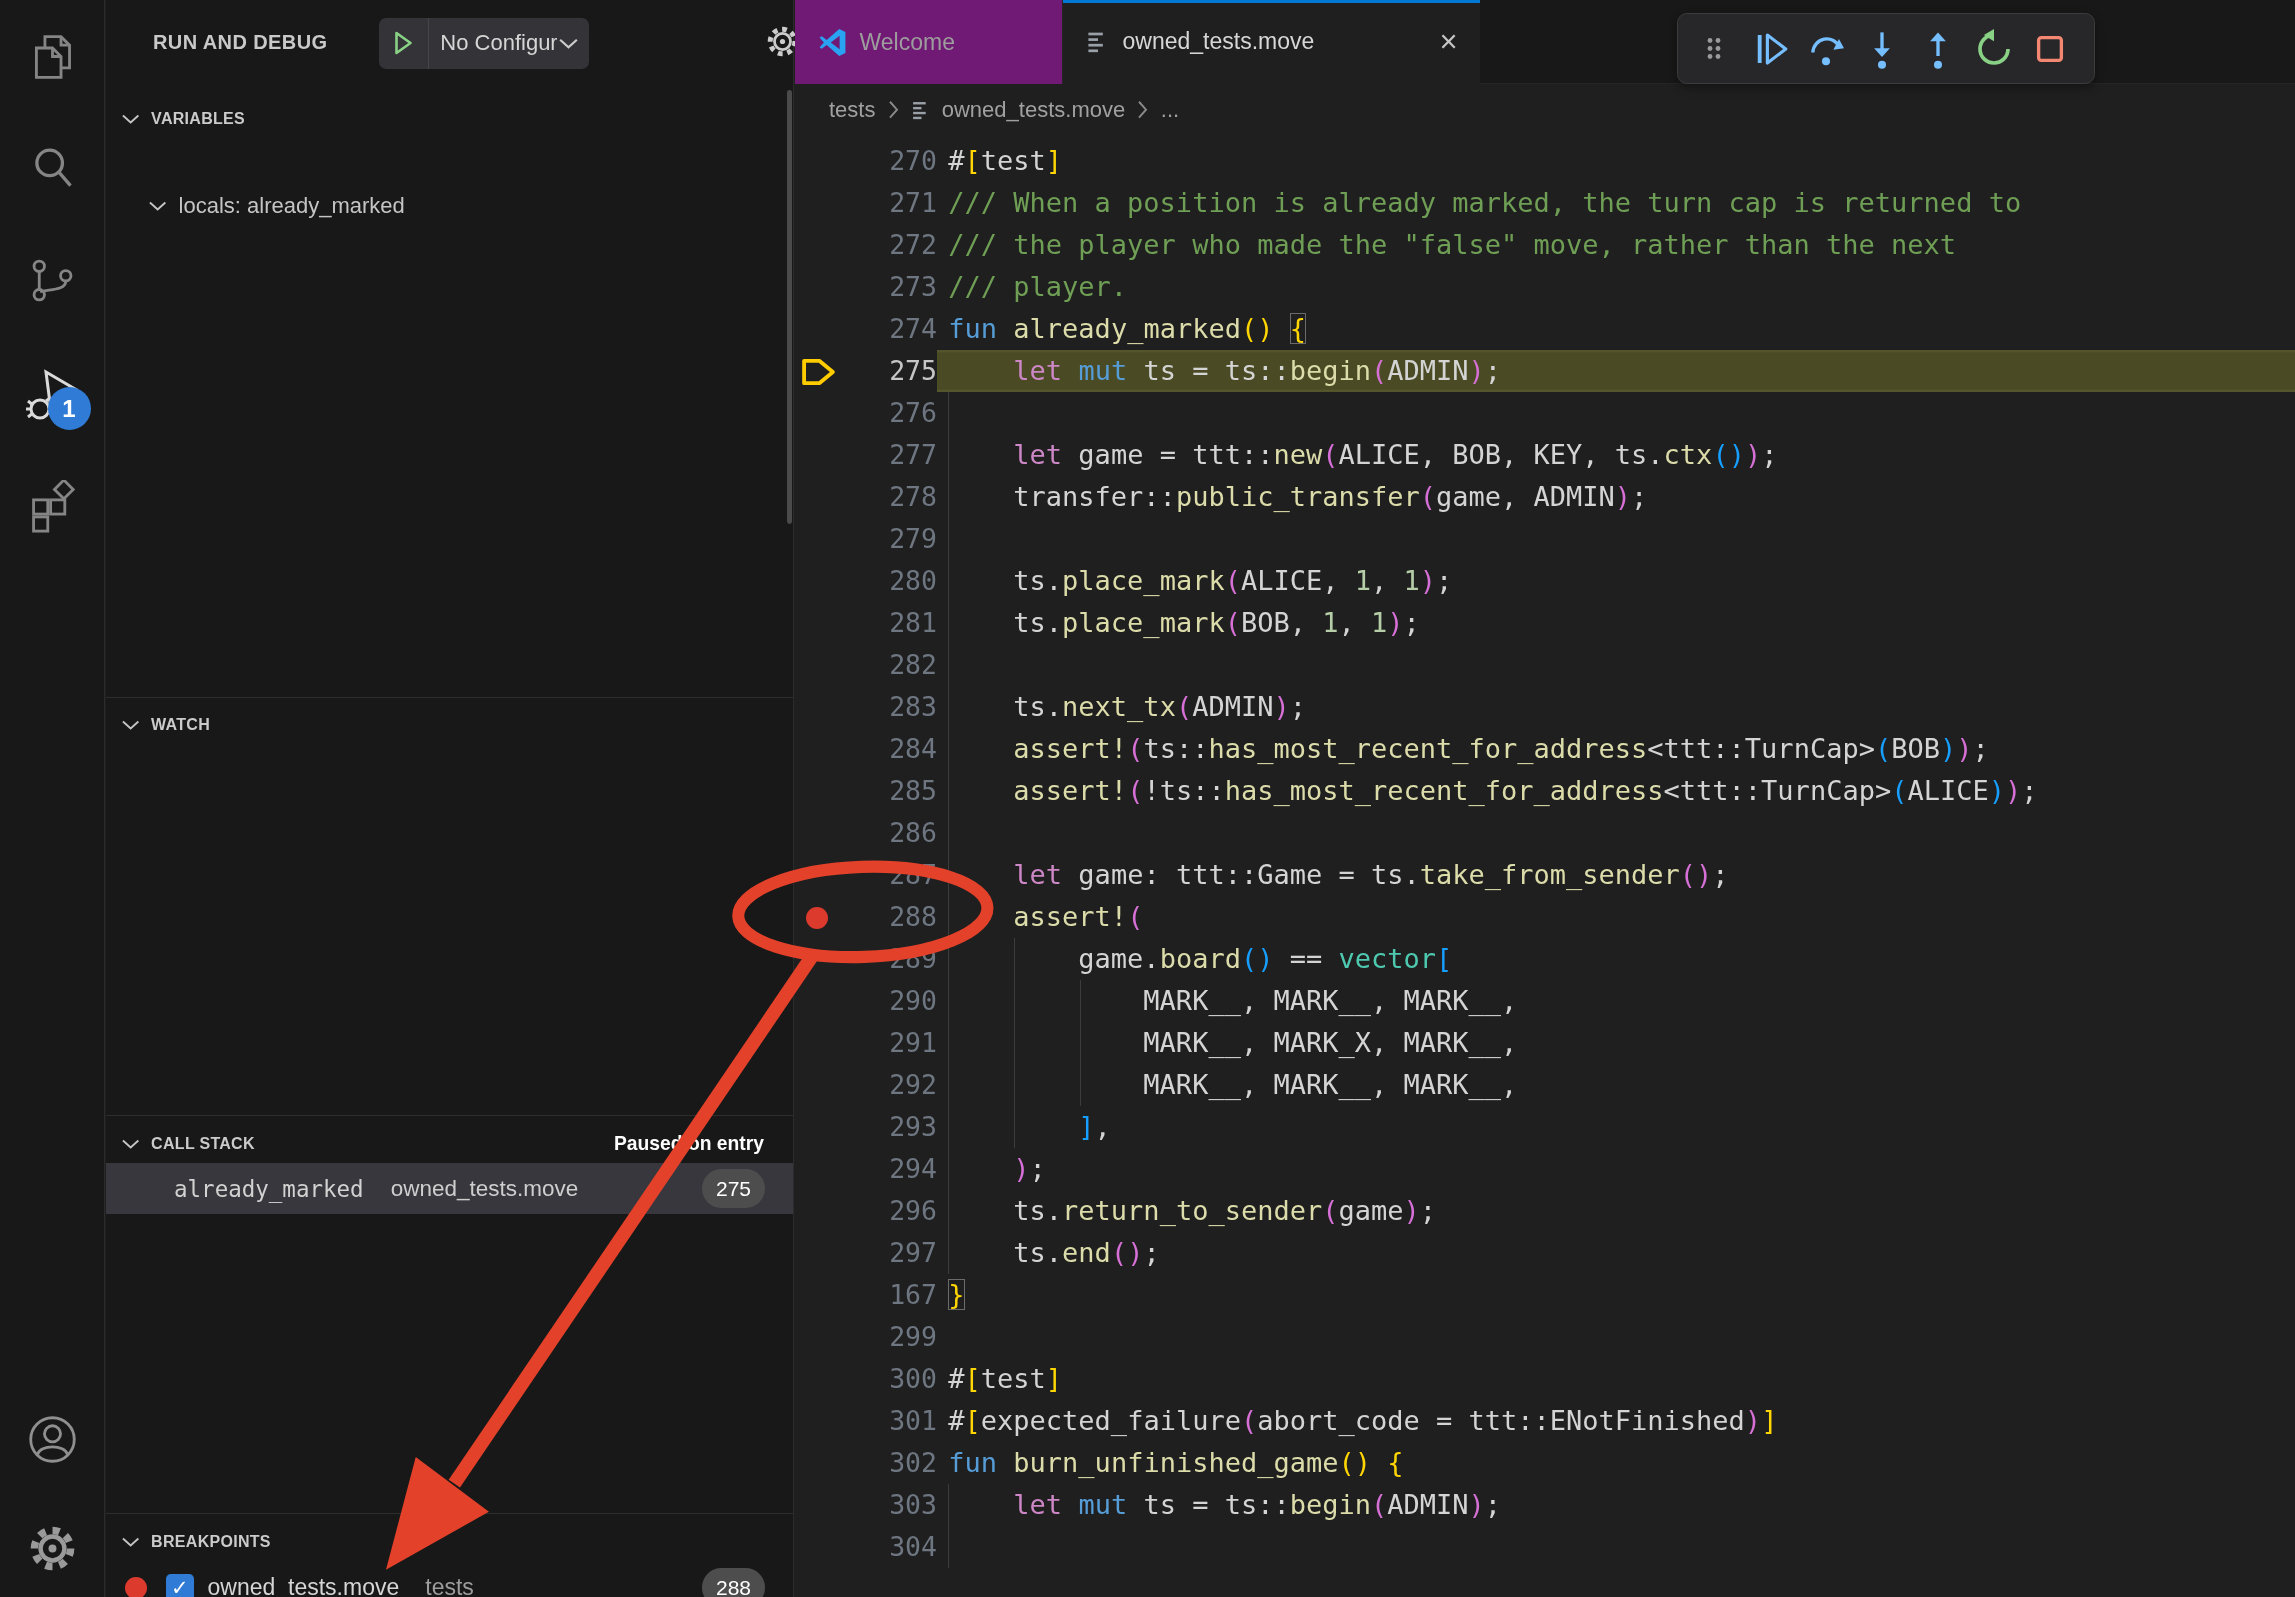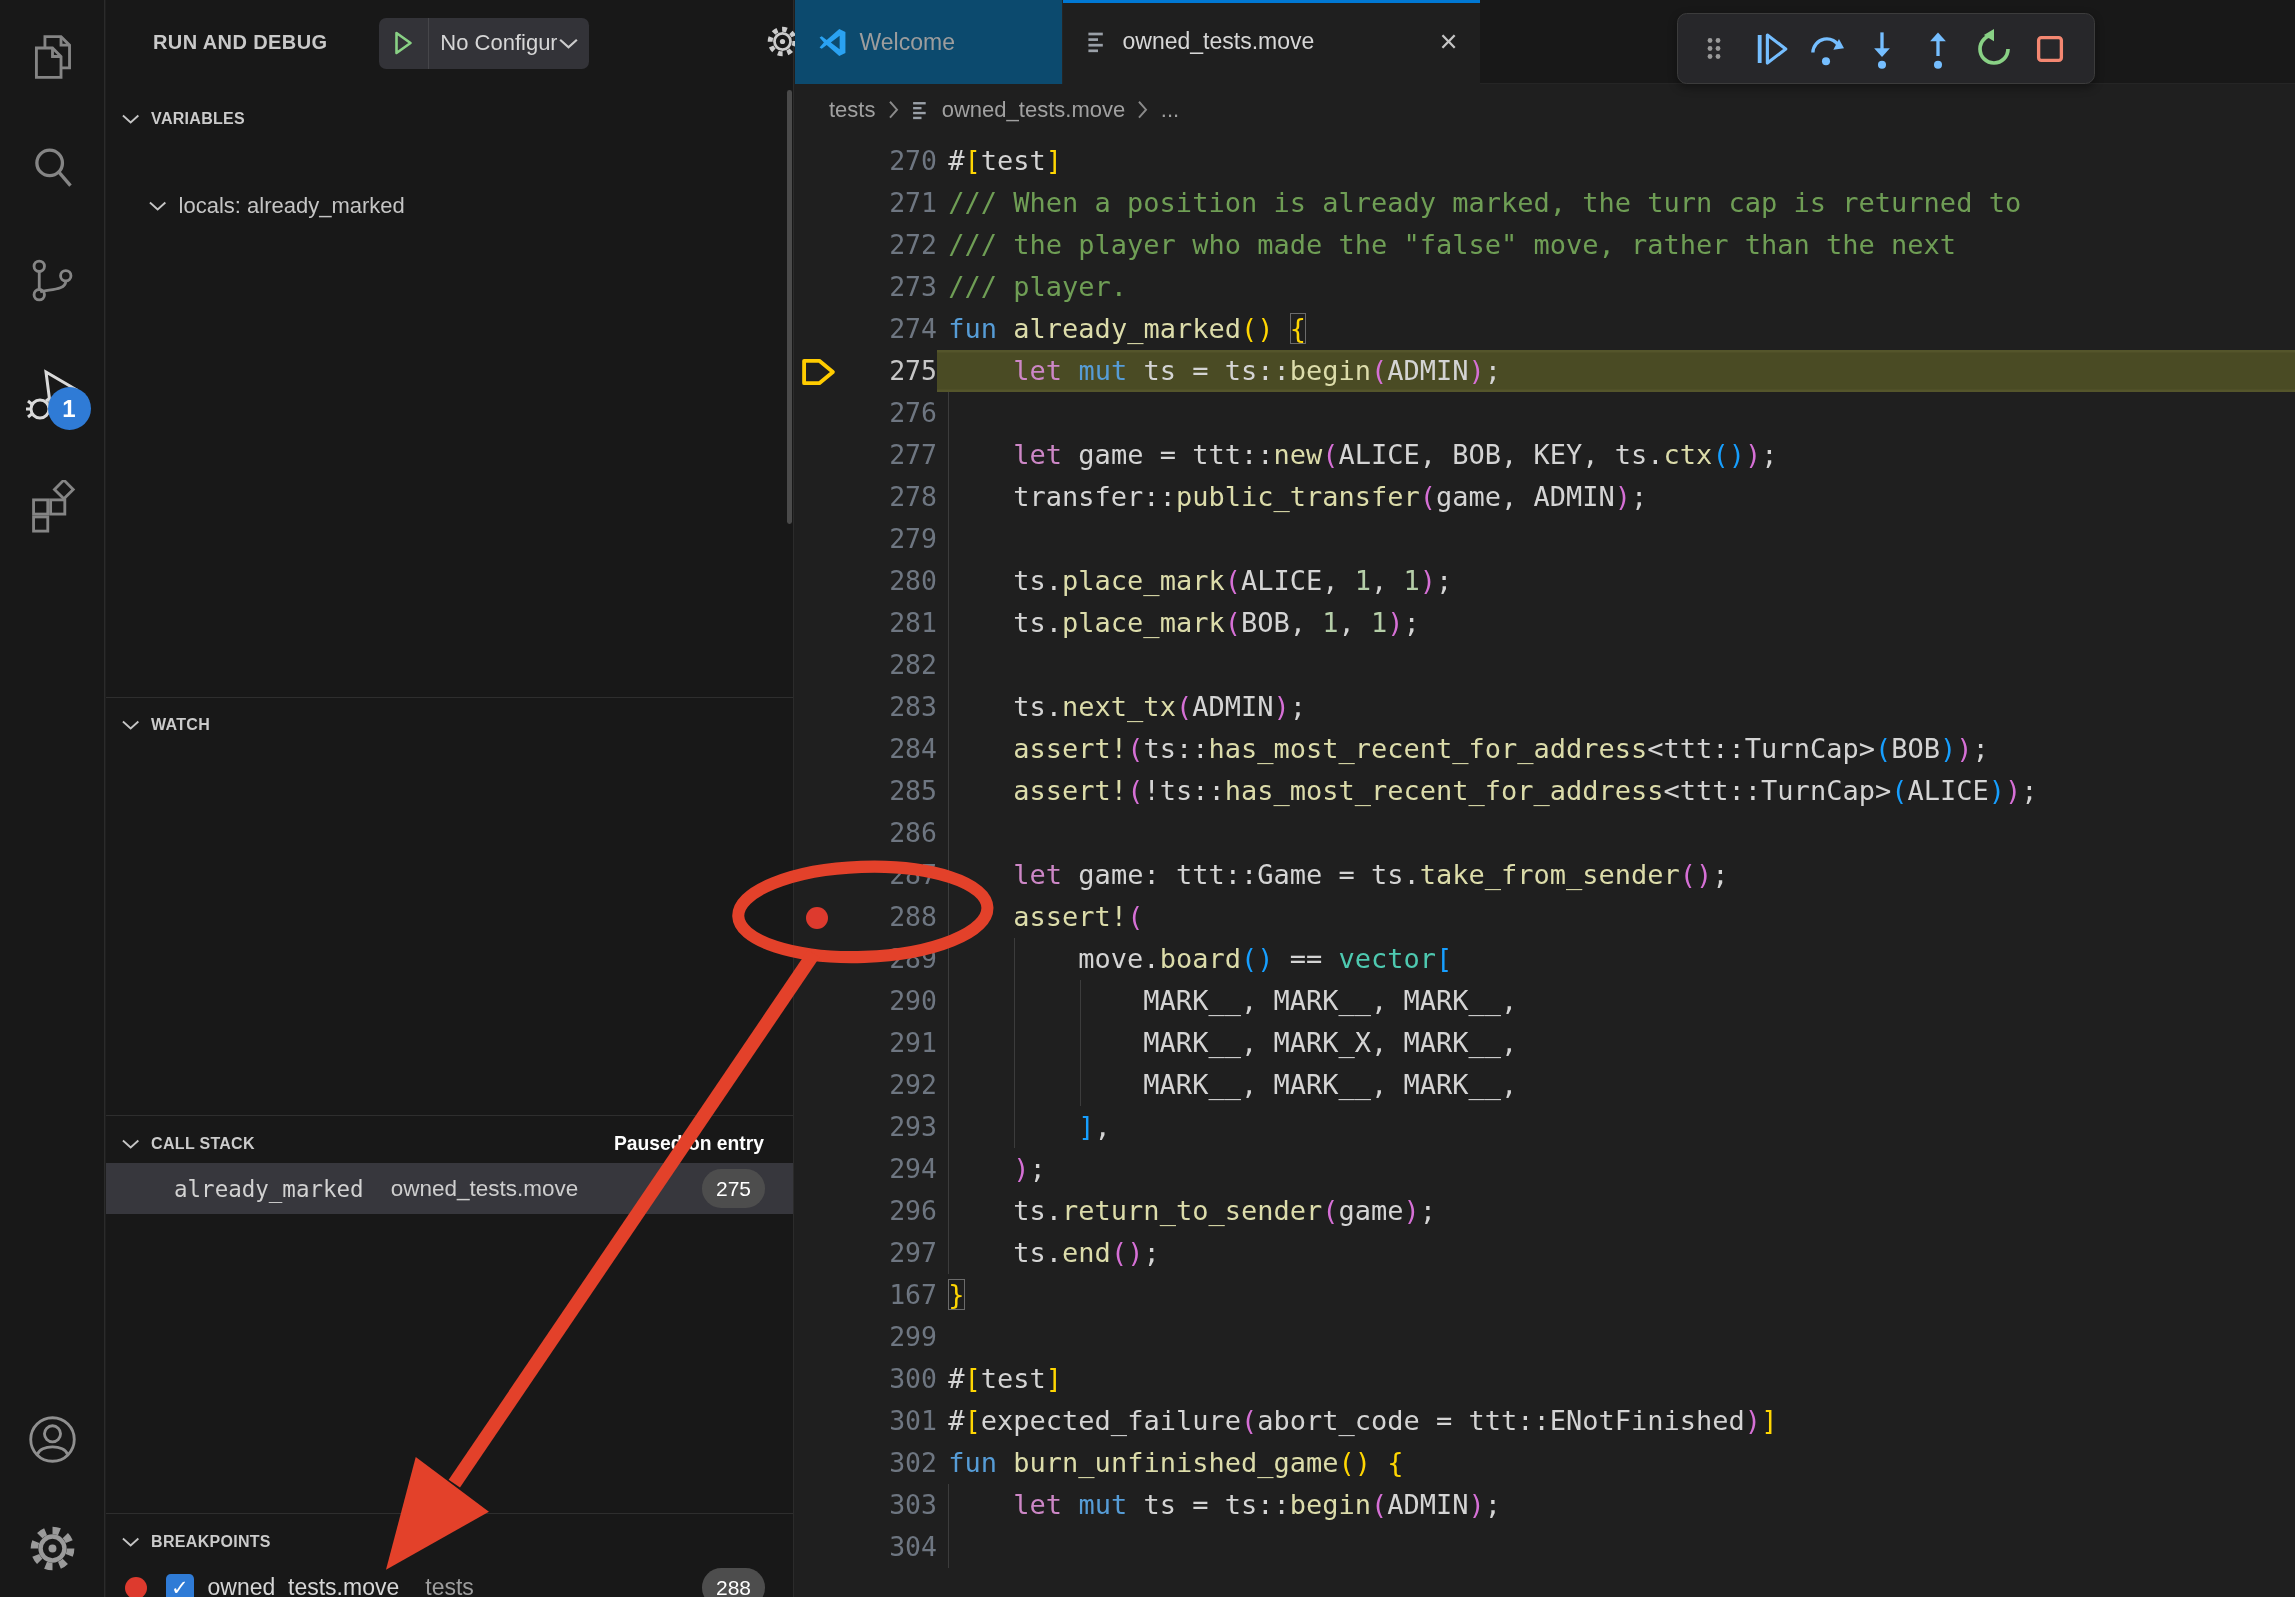--- a/index.html
+++ b/index.html
@@ -50,21 +50,21 @@
   .bp-dot { margin-left:18.5px; width:22px; height:22px; border-radius:50%; background:#dd3a2e; flex:none; }
   .bp-check { margin-left:19.3px; width:28px; height:28px; border-radius:4.8px; background:#2f7bd6;
     color:#fff; font-size:21px; display:flex; align-items:center; justify-content:center; flex:none; }
   .bp-file { margin-left:13.7px; font-size:23px; color:#d6d6d6; }
   .bp-dir  { margin-left:26px; font-size:23px; color:#9d9d9d; }
   
   .editor { position:absolute; left:795px; top:0; right:0; height:100%; background:#1f1f1f; }
   .tabbar { position:absolute; left:0; top:0; right:0; height:84px; background:#181818;
     border-bottom:0.8px solid #252525; display:flex; }
   .tab { height:84px; display:flex; align-items:center; padding:0 22.5px; font-size:23px; }
-  .tab.inactive { background:#0c4a6e; color:#9d9d9d; border-right:0.8px solid #252525; width:268px; }
+  .tab.inactive { background:#701a75; color:#9d9d9d; border-right:0.8px solid #252525; width:268px; }
   .tab.active { background:#1f1f1f; color:#d7d7d7; width:417px; position:relative; border-bottom:0.8px solid #1f1f1f; }
   .tab.active::before { content:""; position:absolute; left:0; top:0; right:0; height:3.2px; background:#0078d4; }
   .tab .ticon { margin-right:13px; display:flex; }
   .tab .close { margin-left:auto; font-size:31px; color:#c5c5c5; line-height:1; }
   .breadcrumbs { position:absolute; left:0; top:84px; right:0; height:52px; display:flex;
     align-items:center; font-size:22px; color:#a0a0a0; }
   .breadcrumbs .sep { margin:0 11.3px; color:#8a8a8a; display:flex; }
   .breadcrumbs .ficon { margin-right:9.7px; display:flex; }
   .bc-first { margin-left:34px; }
   
@@ -362,21 +362,21 @@
           <div class="crow"><div class="glyph"></div><div class="lineno">279</div><div class="ctext"><i class="guide" style="left: 11.3px;"></i></div></div>
           <div class="crow"><div class="glyph"></div><div class="lineno">280</div><div class="ctext"><i class="guide" style="left: 11.3px;"></i><span class="tk-d">    ts.</span><span class="tk-fn">place_mark</span><span class="tk-b2">(</span><span class="tk-d">ALICE, </span><span class="tk-num">1</span><span class="tk-d">, </span><span class="tk-num">1</span><span class="tk-b2">)</span><span class="tk-d">;</span></div></div>
           <div class="crow"><div class="glyph"></div><div class="lineno">281</div><div class="ctext"><i class="guide" style="left: 11.3px;"></i><span class="tk-d">    ts.</span><span class="tk-fn">place_mark</span><span class="tk-b2">(</span><span class="tk-d">BOB, </span><span class="tk-num">1</span><span class="tk-d">, </span><span class="tk-num">1</span><span class="tk-b2">)</span><span class="tk-d">;</span></div></div>
           <div class="crow"><div class="glyph"></div><div class="lineno">282</div><div class="ctext"><i class="guide" style="left: 11.3px;"></i></div></div>
           <div class="crow"><div class="glyph"></div><div class="lineno">283</div><div class="ctext"><i class="guide" style="left: 11.3px;"></i><span class="tk-d">    ts.</span><span class="tk-fn">next_tx</span><span class="tk-b2">(</span><span class="tk-d">ADMIN</span><span class="tk-b2">)</span><span class="tk-d">;</span></div></div>
           <div class="crow"><div class="glyph"></div><div class="lineno">284</div><div class="ctext"><i class="guide" style="left: 11.3px;"></i><span class="tk-d">    </span><span class="tk-fn">assert!</span><span class="tk-b2">(</span><span class="tk-d">ts::</span><span class="tk-fn">has_most_recent_for_address</span><span class="tk-d">&lt;ttt::TurnCap&gt;</span><span class="tk-b3">(</span><span class="tk-d">BOB</span><span class="tk-b3">)</span><span class="tk-b2">)</span><span class="tk-d">;</span></div></div>
           <div class="crow"><div class="glyph"></div><div class="lineno">285</div><div class="ctext"><i class="guide" style="left: 11.3px;"></i><span class="tk-d">    </span><span class="tk-fn">assert!</span><span class="tk-b2">(</span><span class="tk-d">!ts::</span><span class="tk-fn">has_most_recent_for_address</span><span class="tk-d">&lt;ttt::TurnCap&gt;</span><span class="tk-b3">(</span><span class="tk-d">ALICE</span><span class="tk-b3">)</span><span class="tk-b2">)</span><span class="tk-d">;</span></div></div>
           <div class="crow"><div class="glyph"></div><div class="lineno">286</div><div class="ctext"><i class="guide" style="left: 11.3px;"></i></div></div>
           <div class="crow"><div class="glyph"></div><div class="lineno">287</div><div class="ctext"><i class="guide" style="left: 11.3px;"></i><span class="tk-d">    </span><span class="tk-kw">let</span><span class="tk-d"> game: ttt::Game = ts.</span><span class="tk-fn">take_from_sender</span><span class="tk-b2">()</span><span class="tk-d">;</span></div></div>
           <div class="crow"><div class="glyph"><span class="bp"></span></div><div class="lineno">288</div><div class="ctext"><i class="guide" style="left: 11.3px;"></i><span class="tk-d">    </span><span class="tk-fn">assert!</span><span class="tk-b2">(</span></div></div>
-          <div class="crow"><div class="glyph"></div><div class="lineno">289</div><div class="ctext"><i class="guide" style="left: 11.3px;"></i><i class="guide" style="left: 77px;"></i><span class="tk-d">        move.</span><span class="tk-fn">board</span><span class="tk-b3">()</span><span class="tk-d"> == </span><span class="tk-ty">vector</span><span class="tk-b3">[</span></div></div>
+          <div class="crow"><div class="glyph"></div><div class="lineno">289</div><div class="ctext"><i class="guide" style="left: 11.3px;"></i><i class="guide" style="left: 77px;"></i><span class="tk-d">        game.</span><span class="tk-fn">board</span><span class="tk-b3">()</span><span class="tk-d"> == </span><span class="tk-ty">vector</span><span class="tk-b3">[</span></div></div>
           <div class="crow"><div class="glyph"></div><div class="lineno">290</div><div class="ctext"><i class="guide" style="left: 11.3px;"></i><i class="guide" style="left: 77px;"></i><i class="guide" style="left: 143px;"></i><span class="tk-d">            MARK__, MARK__, MARK__,</span></div></div>
           <div class="crow"><div class="glyph"></div><div class="lineno">291</div><div class="ctext"><i class="guide" style="left: 11.3px;"></i><i class="guide" style="left: 77px;"></i><i class="guide" style="left: 143px;"></i><span class="tk-d">            MARK__, MARK_X, MARK__,</span></div></div>
           <div class="crow"><div class="glyph"></div><div class="lineno">292</div><div class="ctext"><i class="guide" style="left: 11.3px;"></i><i class="guide" style="left: 77px;"></i><i class="guide" style="left: 143px;"></i><span class="tk-d">            MARK__, MARK__, MARK__,</span></div></div>
           <div class="crow"><div class="glyph"></div><div class="lineno">293</div><div class="ctext"><i class="guide" style="left: 11.3px;"></i><i class="guide" style="left: 77px;"></i><span class="tk-d">        </span><span class="tk-b3">]</span><span class="tk-d">,</span></div></div>
           <div class="crow"><div class="glyph"></div><div class="lineno">294</div><div class="ctext"><i class="guide" style="left: 11.3px;"></i><span class="tk-d">    </span><span class="tk-b2">)</span><span class="tk-d">;</span></div></div>
           <div class="crow"><div class="glyph"></div><div class="lineno">296</div><div class="ctext"><i class="guide" style="left: 11.3px;"></i><span class="tk-d">    ts.</span><span class="tk-fn">return_to_sender</span><span class="tk-b2">(</span><span class="tk-d">game</span><span class="tk-b2">)</span><span class="tk-d">;</span></div></div>
           <div class="crow"><div class="glyph"></div><div class="lineno">297</div><div class="ctext"><i class="guide" style="left: 11.3px;"></i><span class="tk-d">    ts.</span><span class="tk-fn">end</span><span class="tk-b2">()</span><span class="tk-d">;</span></div></div>
           <div class="crow"><div class="glyph"></div><div class="lineno">167</div><div class="ctext"><span class="tk-b1x">}</span></div></div>
           <div class="crow"><div class="glyph"></div><div class="lineno">299</div><div class="ctext"></div></div>
           <div class="crow"><div class="glyph"></div><div class="lineno">300</div><div class="ctext"><span class="tk-d">#</span><span class="tk-b1">[</span><span class="tk-d">test</span><span class="tk-b1">]</span></div></div>

